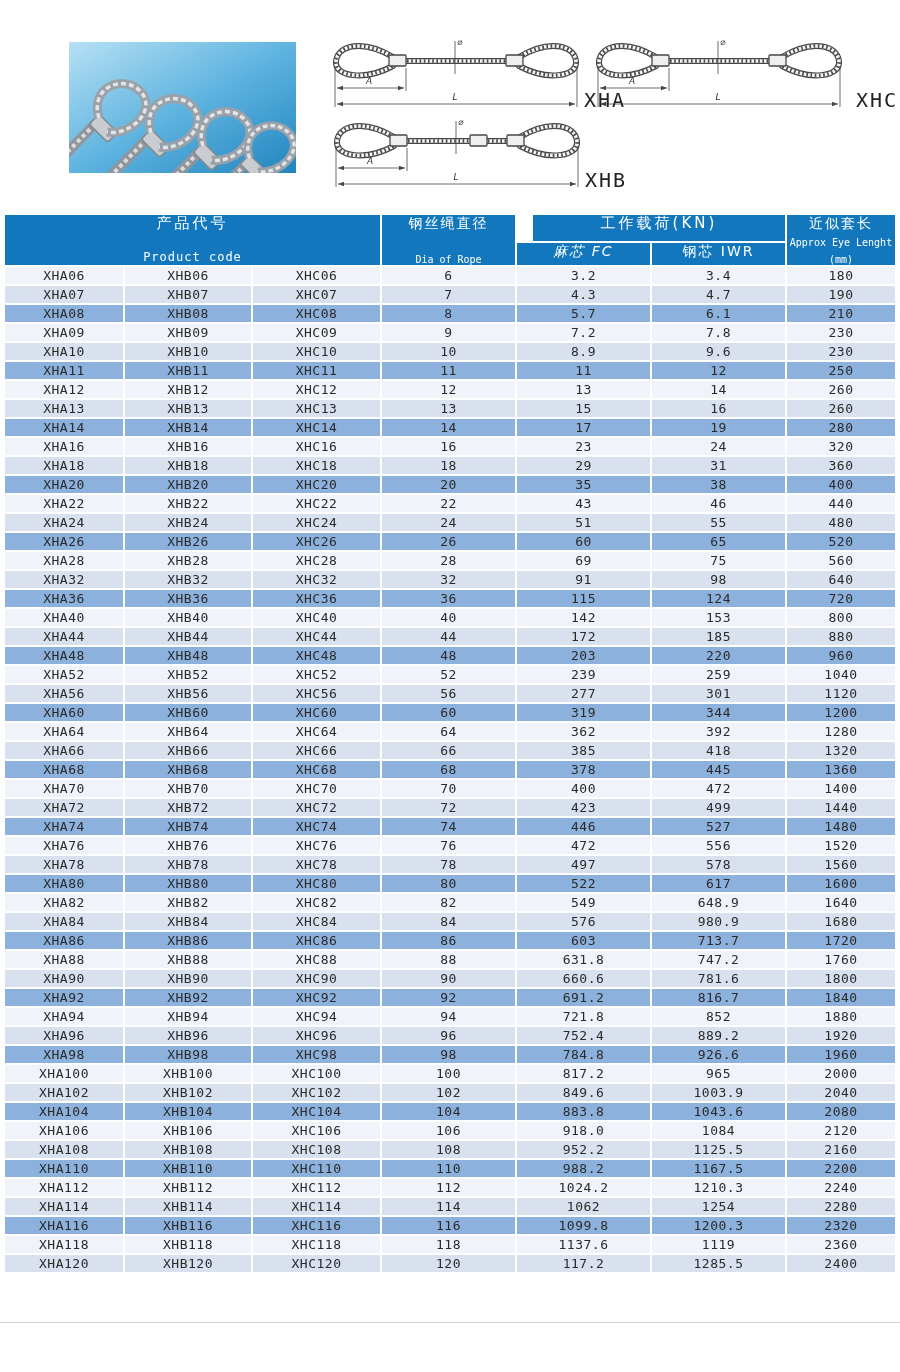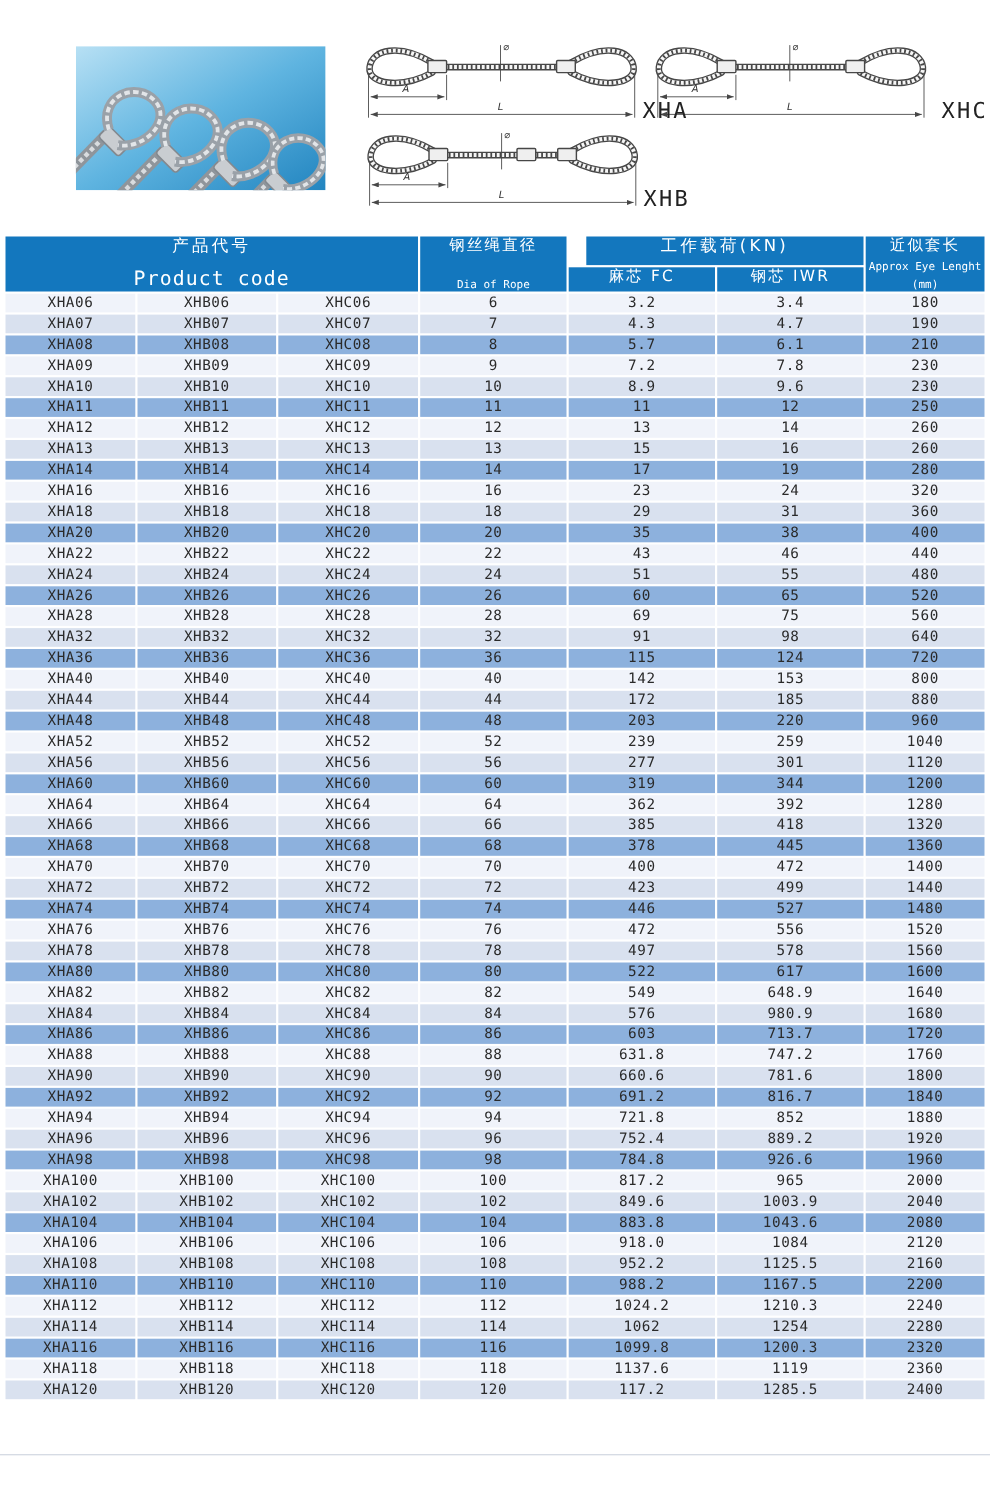--- a/index.html
+++ b/index.html
@@ -42,26 +42,26 @@
     gap:2px;
   }
   .hcell {
     background:#1377be; color:#ffffff;
     display:flex; flex-direction:column; align-items:center; justify-content:space-between;
     line-height:1.15;
   }
   .h-product { grid-column:1; grid-row:1/3; }
   .h-dia     { grid-column:2; grid-row:1/3; }
   .h-load    { grid-column:3/5; grid-row:1;margin-left:16px; }
-  .h-fc      { grid-column:3; grid-row:2; }
+  .h-fc      { grid-column:3; grid-row:2;font-style:italic; }
   .h-iwr     { grid-column:4; grid-row:2; }
   .h-eye     { grid-column:5; grid-row:1/3; }
   .zh1 { font-size:15px; letter-spacing:3px; }
   .zh2 { font-size:14px; letter-spacing:2px; }
-  .en1 { font-size:18px; font-family:"DejaVu Sans Mono", monospace; letter-spacing:1px; }
+  .en1 { font-size:12px; font-family:"DejaVu Sans Mono", monospace; letter-spacing:1px; }
   .en-sm { font-size:10px; font-family:"DejaVu Sans Mono", monospace; letter-spacing:0; }
 
   .tbody { margin-top:2px; }
   .trow {
     display:grid;
     grid-template-columns:118px 126px 127px 133px 133px 133px 108px;
     column-gap:2px; height:17px; margin-bottom:2px;
   }
   .tcell {
     display:flex; align-items:center; justify-content:center;

